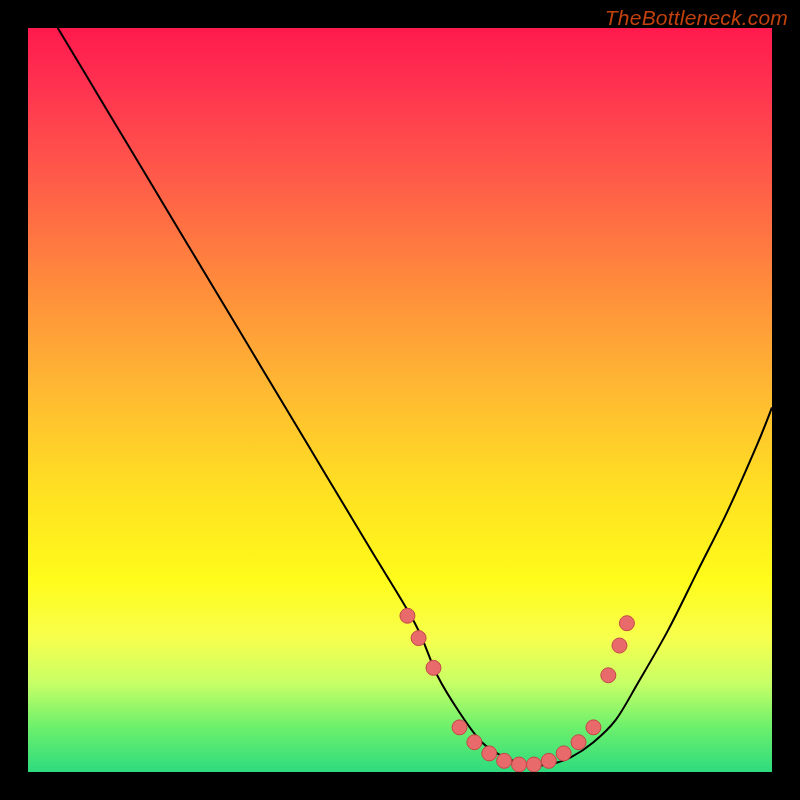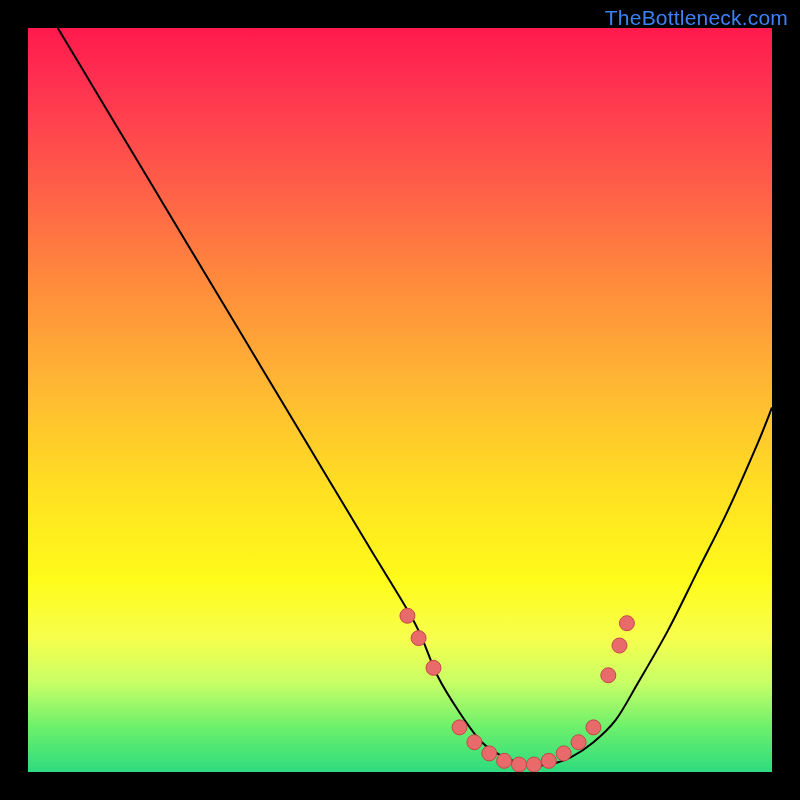--- a/index.html
+++ b/index.html
@@ -27,24 +27,25 @@
       #fffb1a 74%,
       #f7ff4d 82%,
       #c8ff66 88%,
       #6cf06c 94%,
       #2edb7e 100%);
   }
   .watermark {
     position: absolute;
     top: 6px;
     right: 12px;
-    color: #3b82f6;
+    color: #c2410c;
     font-size: 21px;
     font-weight: 500;
     letter-spacing: 0.2px;
+    font-style: italic;
   }
   svg.overlay {
     position: absolute;
     left: 0;
     top: 0;
   }
 </style>
 </head>
 <body>
 

